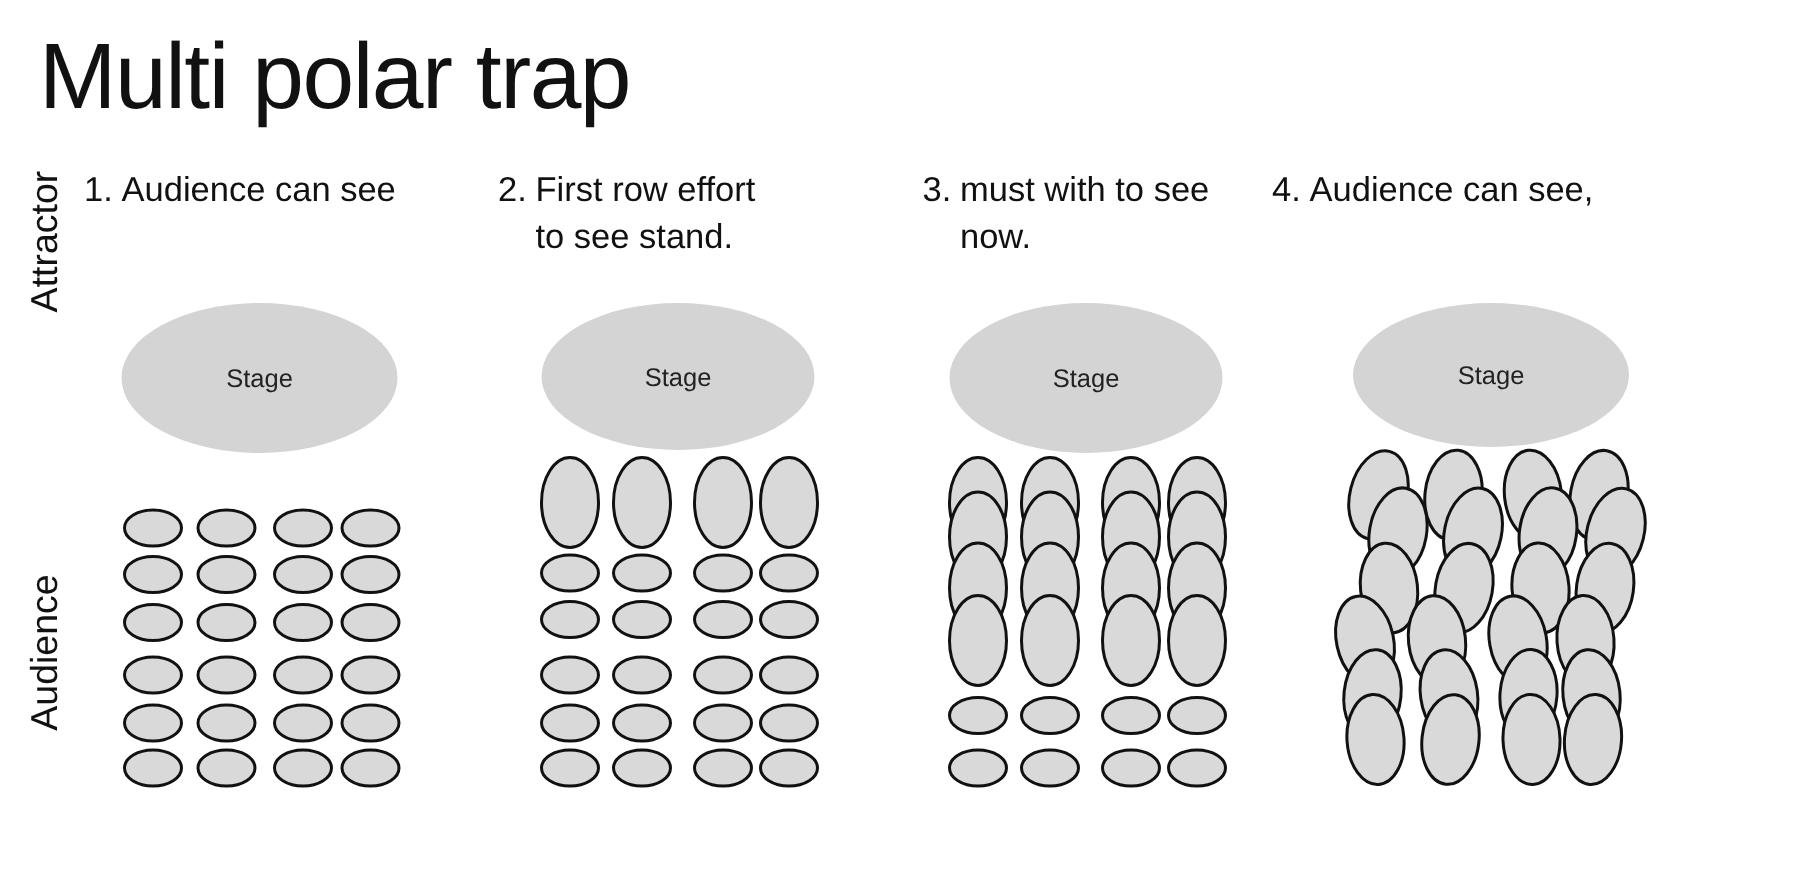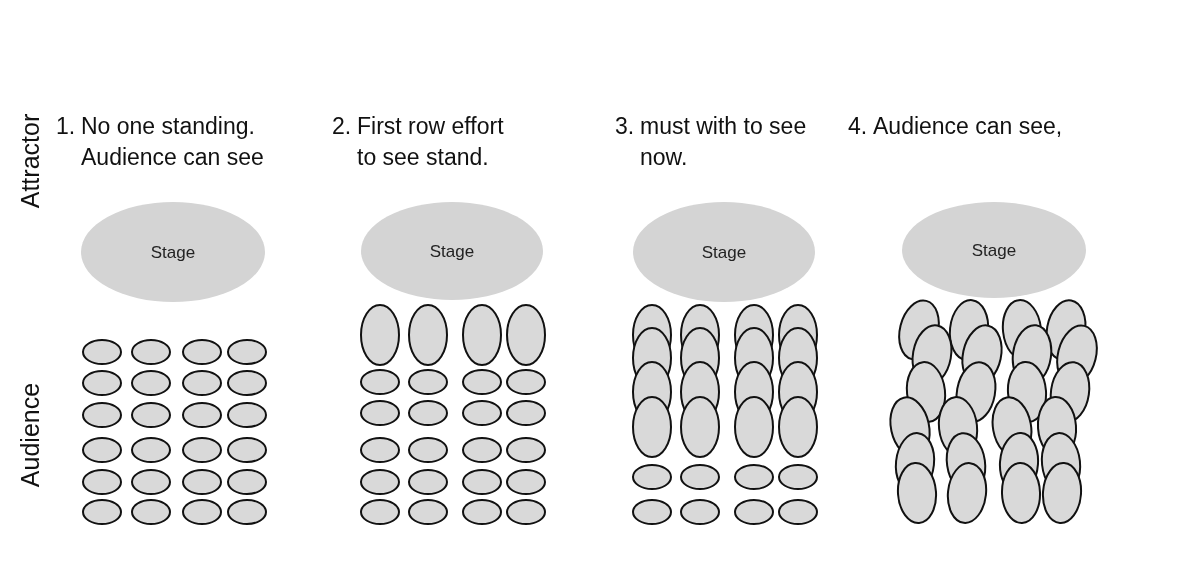--- a/index.html
+++ b/index.html
@@ -46,20 +46,21 @@
   .c1{left:56px;}
   .c2{left:332px;}
   .c3{left:615px;}
   .c4{left:848px;}
 </style>
 </head>
 <body>
 
 <div class="canvas">
 
+  <h1 class="title">Multi polar trap</h1>
 
   <div class="side-label attractor">Attractor</div>
   <div class="side-label audience">Audience</div>
 
   <svg class="diagram-svg" width="1200" height="587" viewBox="0 0 1200 587">
       <g>
         <ellipse cx="173" cy="252" rx="92" ry="50" fill="#d4d4d4"></ellipse>
         <text x="173" y="258" text-anchor="middle" font-size="17" fill="#222222">Stage</text>
         <ellipse cx="102" cy="352" rx="19" ry="12" fill="#d9d9d9" stroke="#111111" stroke-width="2"></ellipse>
         <ellipse cx="151" cy="352" rx="19" ry="12" fill="#d9d9d9" stroke="#111111" stroke-width="2"></ellipse>
@@ -168,21 +169,20 @@
         <ellipse cx="917" cy="493" rx="19" ry="30" fill="#d9d9d9" stroke="#111111" stroke-width="2" transform="rotate(-4 917 493)"></ellipse>
         <ellipse cx="967" cy="493" rx="19" ry="30" fill="#d9d9d9" stroke="#111111" stroke-width="2" transform="rotate(6 967 493)"></ellipse>
         <ellipse cx="1021" cy="493" rx="19" ry="30" fill="#d9d9d9" stroke="#111111" stroke-width="2" transform="rotate(-2 1021 493)"></ellipse>
         <ellipse cx="1062" cy="493" rx="19" ry="30" fill="#d9d9d9" stroke="#111111" stroke-width="2" transform="rotate(4 1062 493)"></ellipse>
       </g>
     </svg>
 
   <div class="caption c1">
     <span class="num">1.</span>
     <span class="lines">
-      <span class="line">No one standing.</span>
       <span class="line">Audience can see</span>
     </span>
   </div>
 
   <div class="caption c2">
     <span class="num">2.</span>
     <span class="lines">
       <span class="line">First row effort</span>
       <span class="line">to see stand.</span>
     </span>

